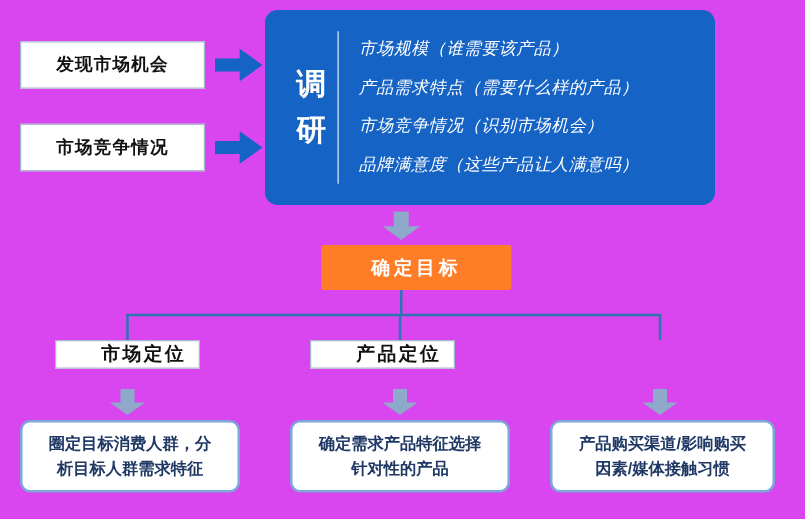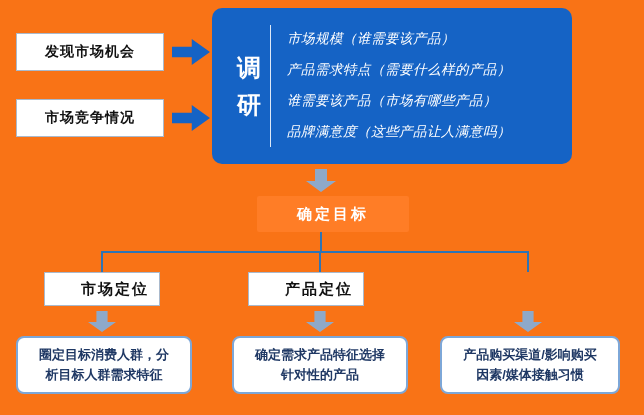--- a/index.html
+++ b/index.html
@@ -14,21 +14,21 @@
   * { margin: 0; padding: 0; box-sizing: border-box; }
   html, body { background: #ffffff; }
   body {
     font-family: "Liberation Sans", "DejaVu Sans", sans-serif;
     color: #1a1a1a;
   }
   .canvas {
     position: relative;
     width: 644px;
     height: 415px;
-    background: #f97316;
+    background: #d946ef;
     overflow: hidden;
   }
   
   .src-box {
     position: absolute;
     left: 16px;
     width: 148px;
     height: 38px;
     background: #ffffff;
     border: 1px solid var(--border-gray);
@@ -120,21 +120,21 @@
   
   .line {
     position: absolute;
     background: var(--connector-blue);
   }
   
   .branch-box {
     position: absolute;
     top: 272px;
     width: 116px;
-    height: 34px;
+    height: 23px;
     background: #ffffff;
     border: 1px solid var(--border-gray);
     display: flex;
     align-items: center;
     justify-content: center;
     font-size: 15px;
     font-weight: 600;
     color: #111;
     letter-spacing: 2px;
     padding-left: 26px;
@@ -174,21 +174,21 @@
   <div class="arrow-right" style="left:172px; top:105px"></div>
 
   <div class="research">
     <div class="research-title">
       <span>调研</span>
     </div>
     <div class="research-divider"></div>
     <div class="research-items">
       <div class="research-item">市场规模（谁需要该产品）</div>
       <div class="research-item">产品需求特点（需要什么样的产品）</div>
-      <div class="research-item">谁需要该产品（市场有哪些产品）</div>
+      <div class="research-item">市场竞争情况（识别市场机会）</div>
       <div class="research-item">品牌满意度（这些产品让人满意吗）</div>
     </div>
   </div>
 
   <div class="arrow-down" style="left:306px; top:169px; width:30px; height:23px"></div>
 
   <div class="goal-box">
     <span>确定目标</span>
   </div>
 

